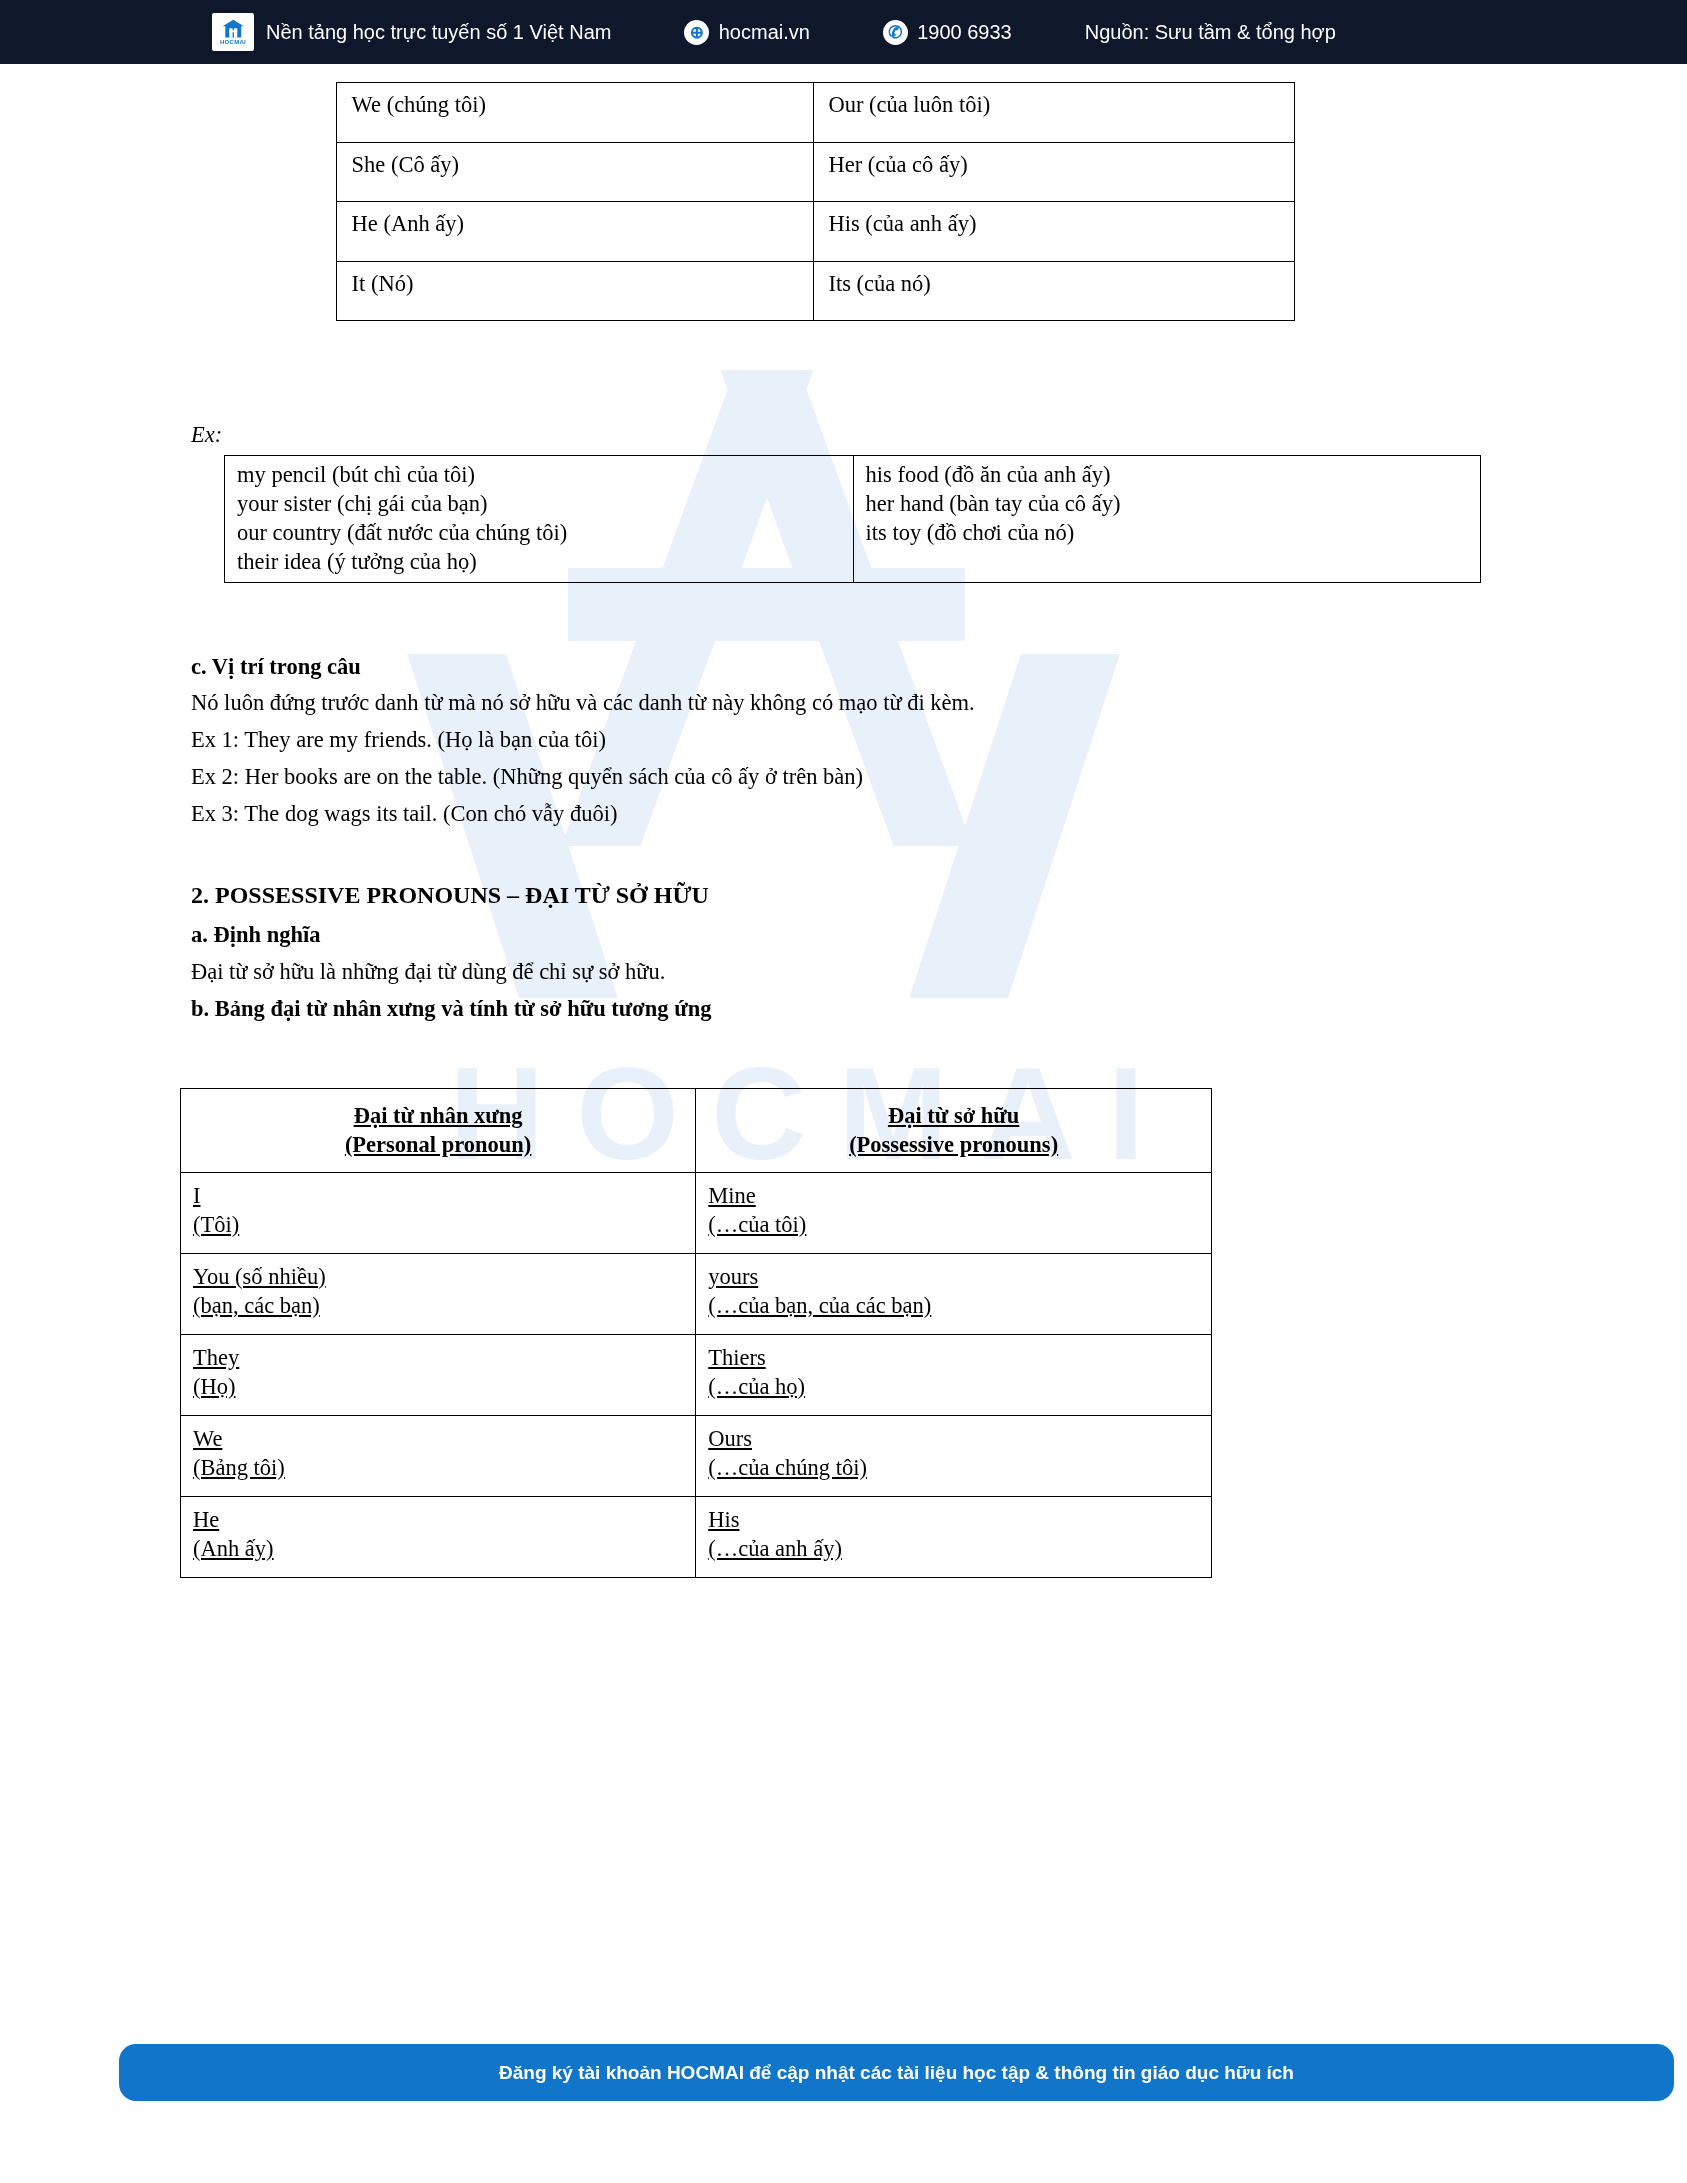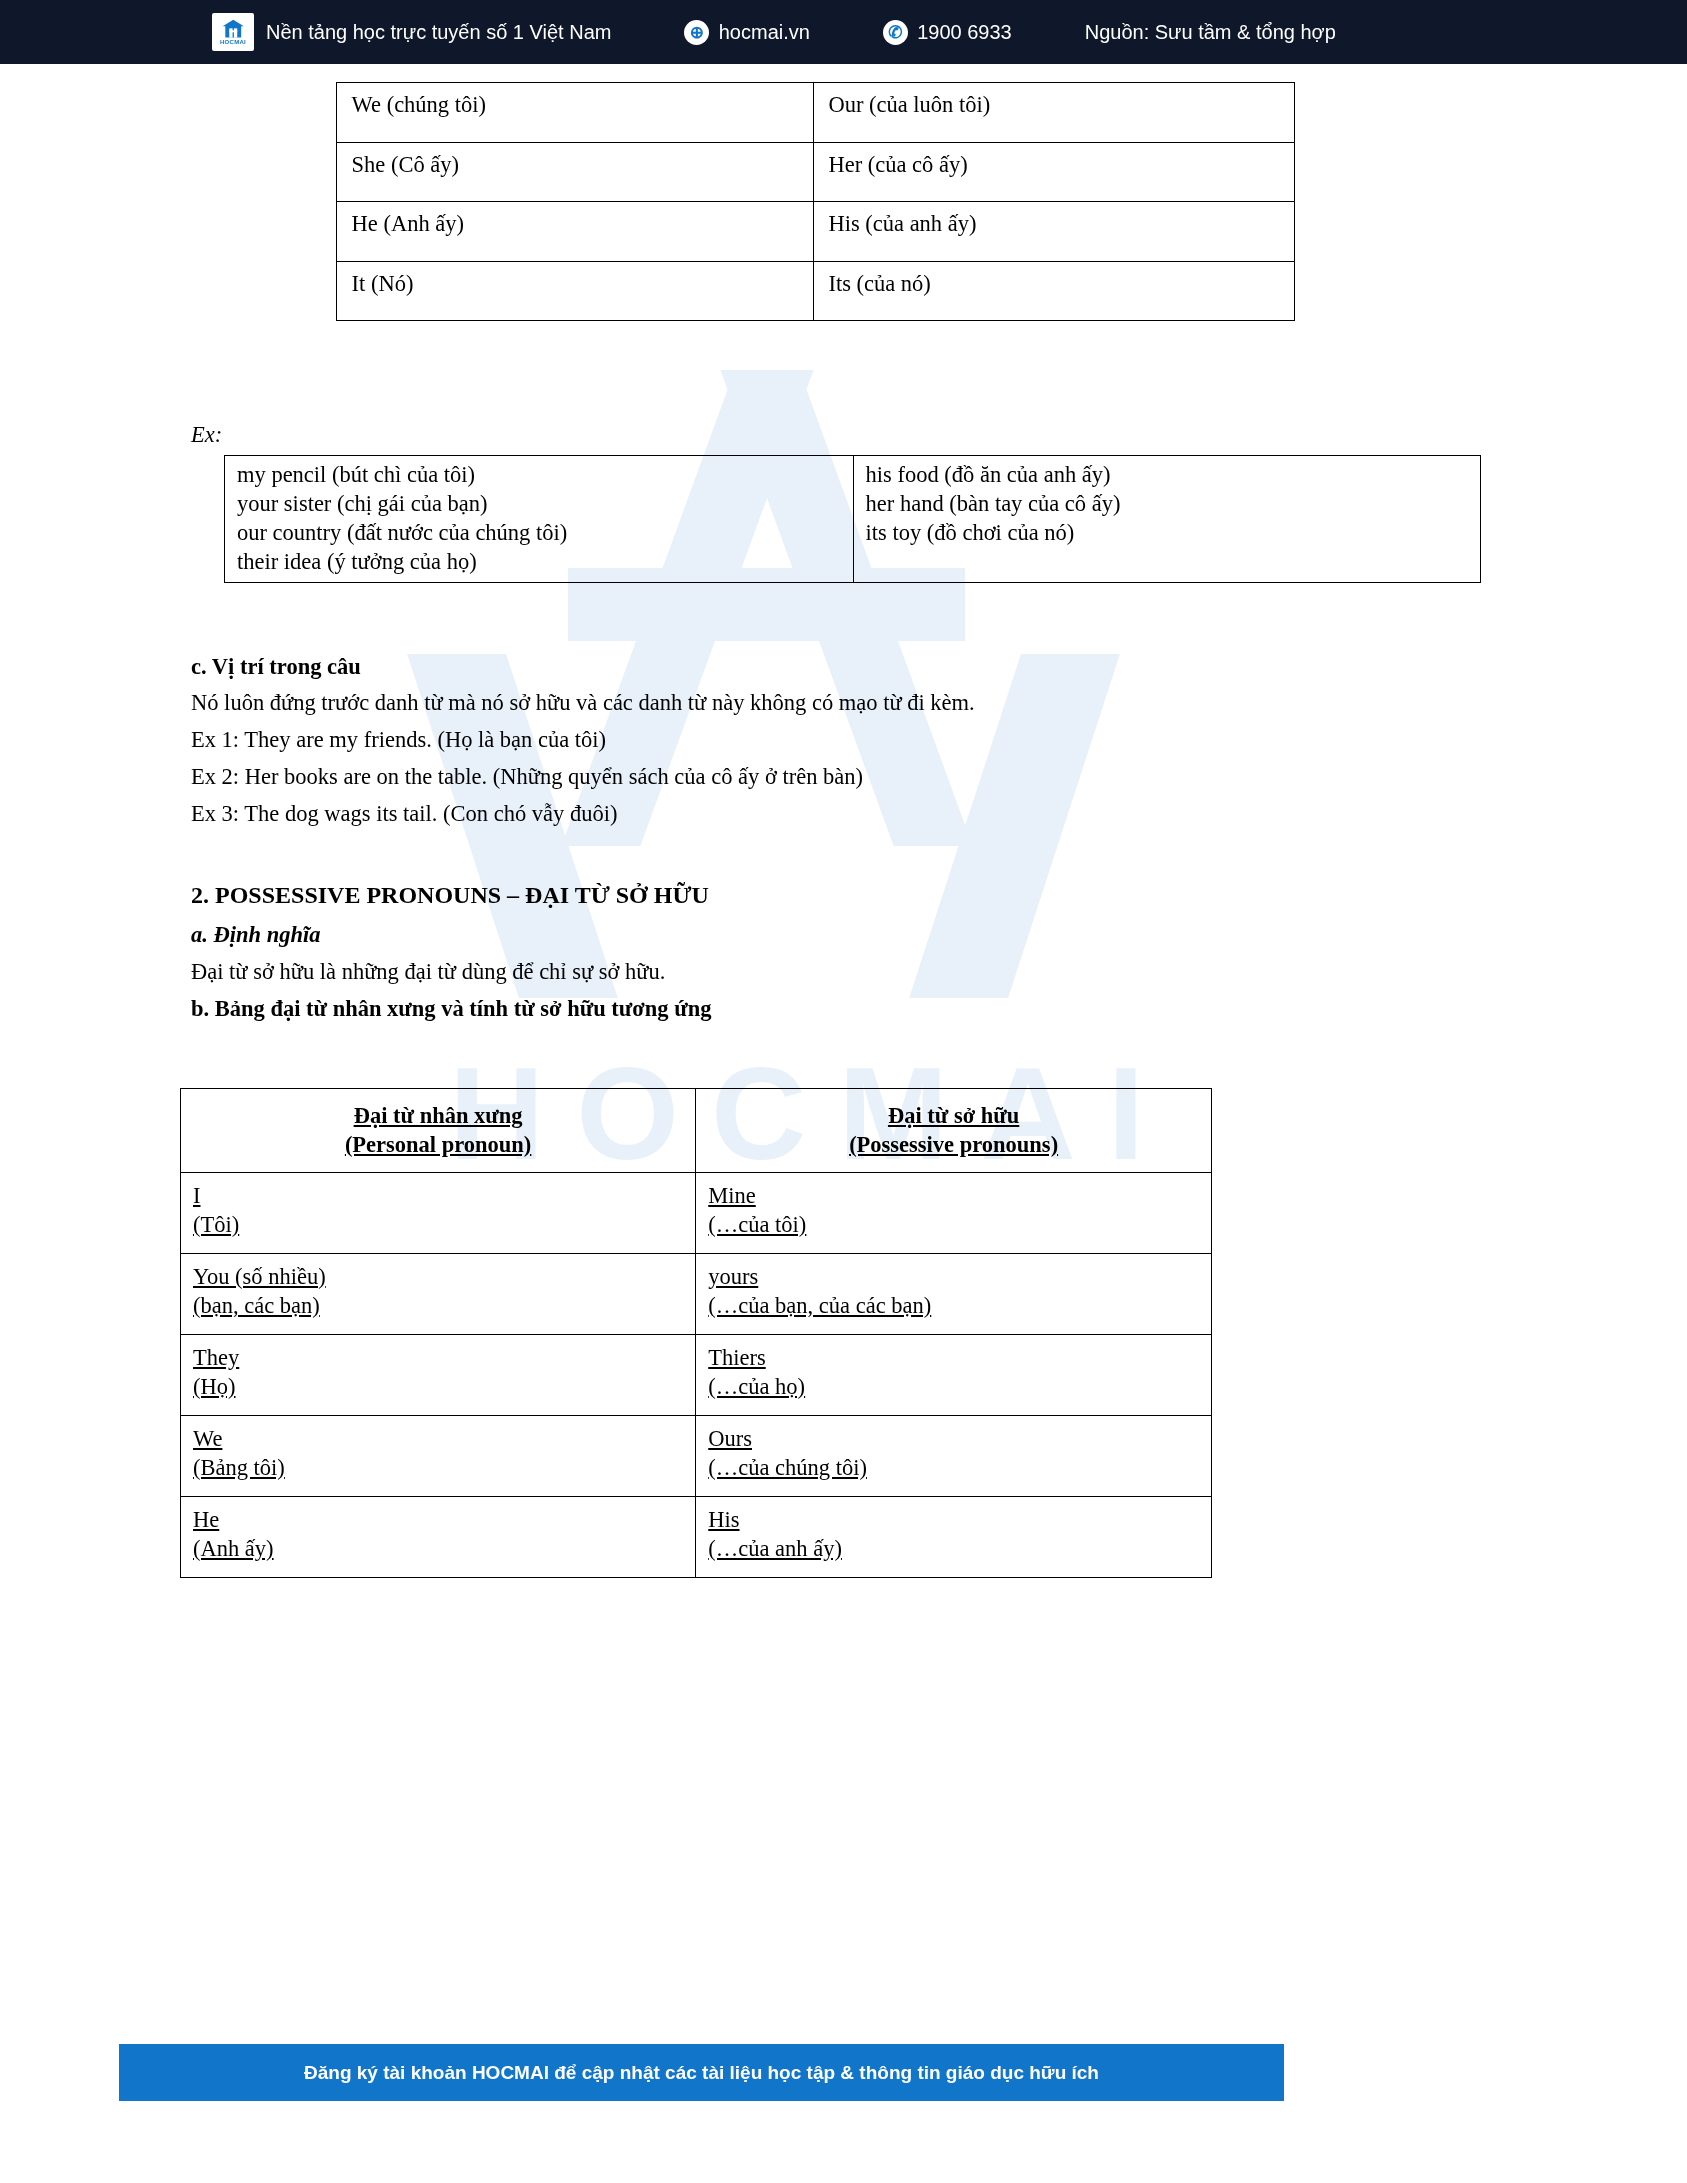--- a/index.html
+++ b/index.html
@@ -87,27 +87,28 @@
     color: #ffffff;
     font-size: 20px;
     white-space: nowrap;
   }
 
   
   .footer-bar {
     position: absolute;
     left: 119px;
     top: 2044px;
-    width: 1165px;
+    width: 1555px;
     height: 57px;
     background: #1176c9;
     display: flex;
     align-items: center;
     justify-content: center;
     font-family: "Liberation Sans", sans-serif;
+    border-radius: 17px;
   }
   .footer-text {
     color: #ffffff;
     font-size: 19px;
     font-weight: bold;
   }
 
   
   .watermark {
     position: absolute;
@@ -300,21 +301,21 @@
     </tbody>
   </table>
 
   <div class="para bold" style="left:191px; top:652px;">c. Vị trí trong câu</div>
   <div class="para" style="left:191px; top:688px;">Nó luôn đứng trước danh từ mà nó sở hữu và các danh từ này không có mạo từ đi kèm.</div>
   <div class="para" style="left:191px; top:725px;">Ex 1: They are my friends. (Họ là bạn của tôi)</div>
   <div class="para" style="left:191px; top:762px;">Ex 2: Her books are on the table.  (Những quyển sách của cô ấy ở trên bàn)</div>
   <div class="para" style="left:191px; top:799px;">Ex 3: The dog wags its tail. (Con chó vẫy đuôi)</div>
 
   <div class="para bold" style="left:191px; top:880px; font-size:24px;">2. POSSESSIVE PRONOUNS – ĐẠI TỪ SỞ HỮU</div>
-  <div class="para bold" style="left:191px; top:920px;font-style:italic;">a. Định nghĩa</div>
+  <div class="para bold" style="left:191px; top:920px;">a. Định nghĩa</div>
   <div class="para" style="left:191px; top:957px;">Đại từ sở hữu là những đại từ dùng để chỉ sự sở hữu.</div>
   <div class="para bold" style="left:191px; top:994px;">b. Bảng đại từ nhân xưng và tính từ sở hữu tương ứng</div>
 
   <table class="doc-table" id="table-pos-pron">
     <thead>
       <tr>
         <th class="h1">
           <span class="cell-line">Đại từ nhân xưng</span>
           <span class="cell-line">(Personal pronoun)</span>
         </th>

